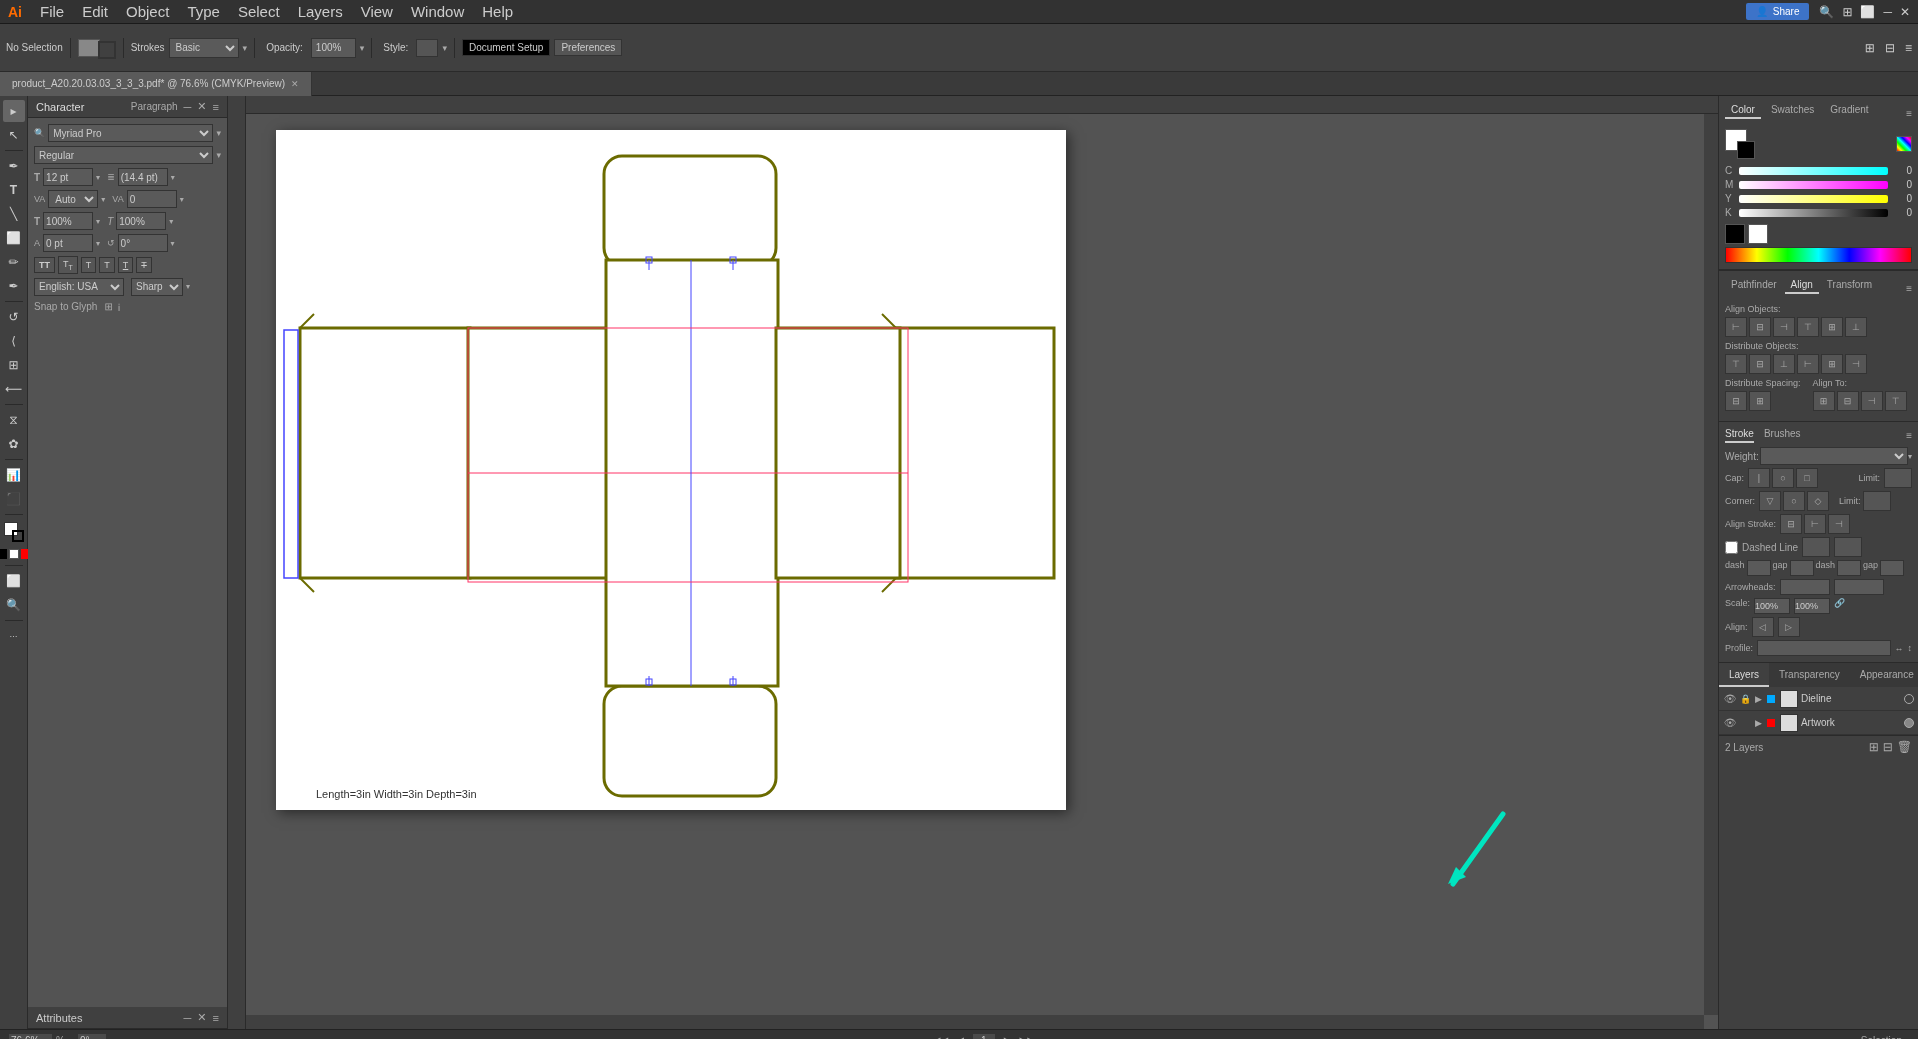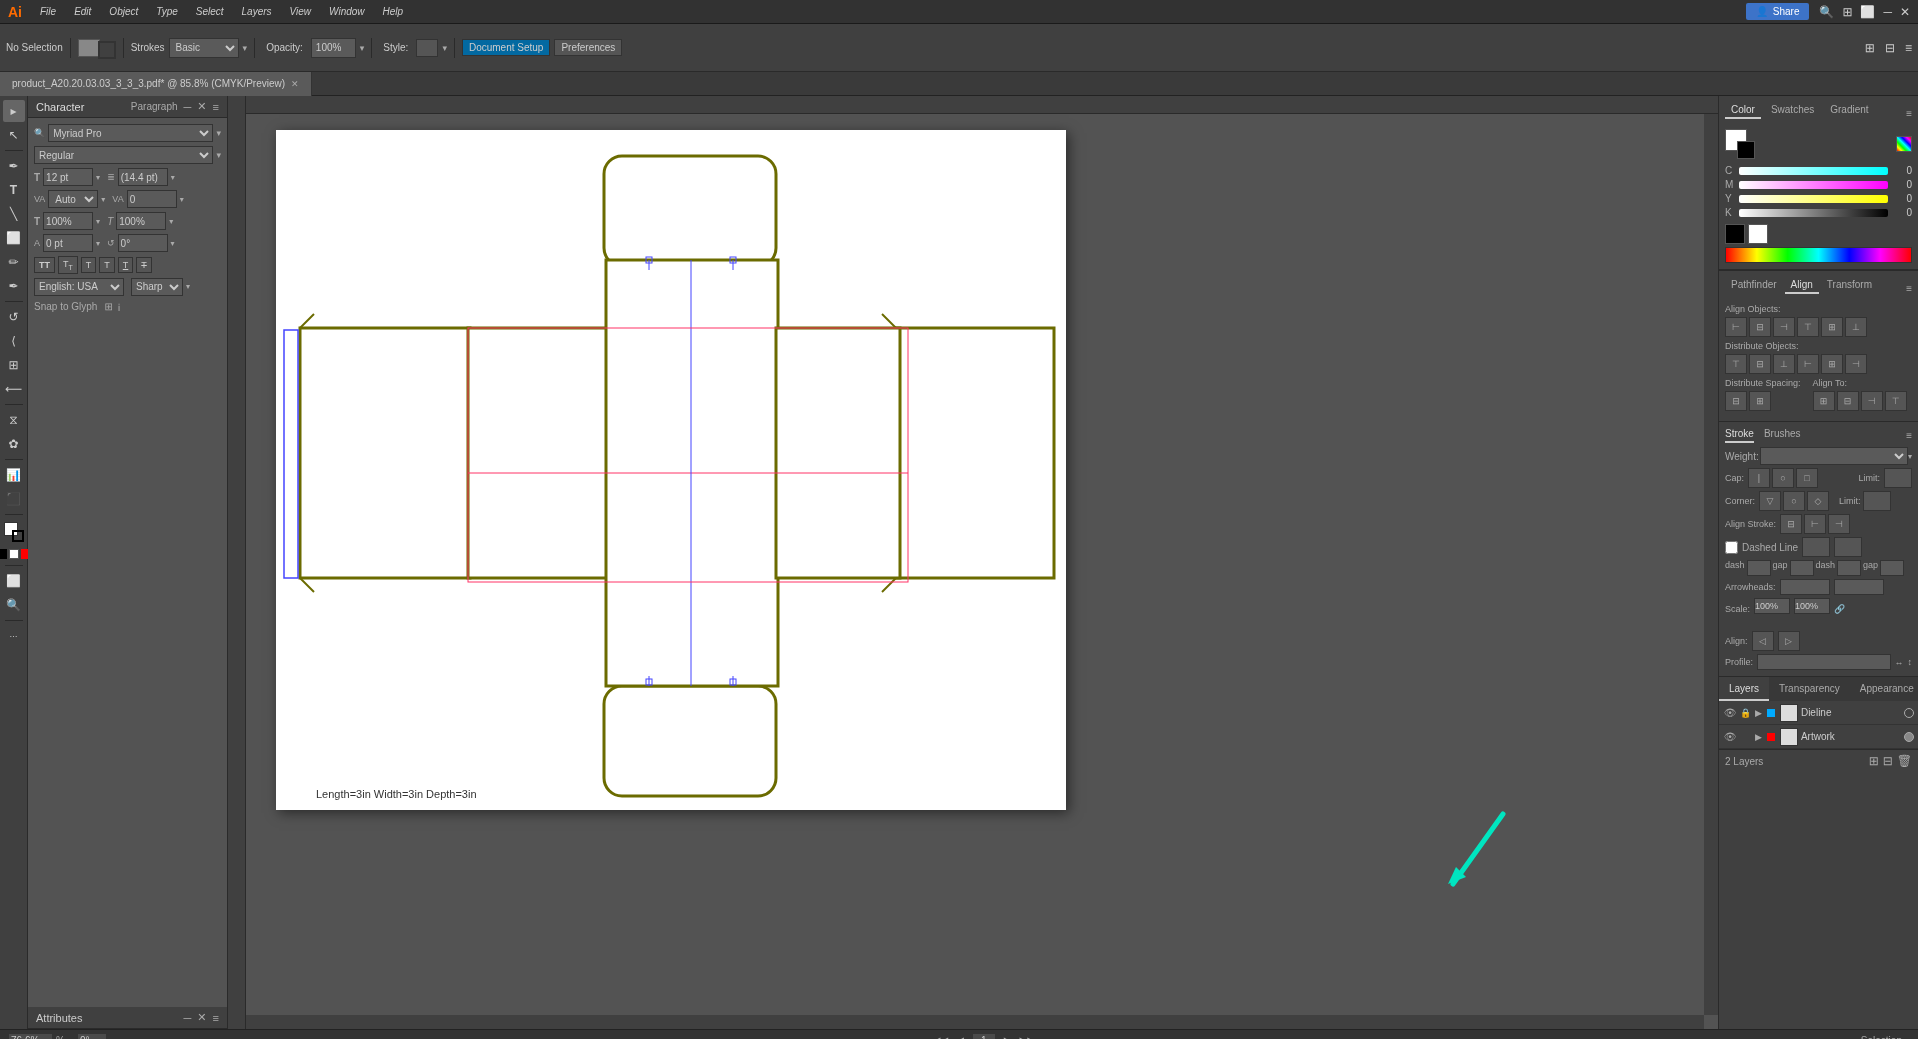--- a/index.html
+++ b/index.html
@@ -10,25 +10,24 @@
       background: #323232;
       height: 24px;
       display: flex;
       align-items: center;
       padding: 0 8px;
       gap: 2px;
       border-bottom: 1px solid #1a1a1a;
     }
     .menu-bar-item {
       color: #ccc;
-      font-size: 10px;
+      font-size: 15px;
       padding: 2px 8px;
       cursor: pointer;
       border-radius: 2px;
-      font-style: italic;
     }
 
     
     .toolbar {
       background: #404040;
       height: 48px;
       display: flex;
       align-items: center;
       padding: 0 6px;
       gap: 4px;
@@ -511,31 +510,31 @@
   <span style="color:#aaa; font-size:9px; cursor:pointer;">▾</span>
   <div class="toolbar-divider"></div>
   <span class="toolbar-item">Opacity:</span>
   <input class="toolbar-input" value="100%" style="width: 45px;">
   <span style="color:#aaa; font-size:9px; cursor:pointer;">▾</span>
   <div class="toolbar-divider"></div>
   <span class="toolbar-item">Style:</span>
   <div style="width:22px; height:18px; background:#555; border:1px solid #333;"></div>
   <span style="color:#aaa; font-size:9px; cursor:pointer;">▾</span>
   <div class="toolbar-divider"></div>
-  <button style="background:#0369a1; border:1px solid #333; color:#ccc; font-size:10px; padding:2px 6px; cursor:pointer;">Document Setup</button>
+  <button style="background:#000000; border:1px solid #333; color:#ccc; font-size:10px; padding:2px 6px; cursor:pointer;">Document Setup</button>
   <button style="background:#555; border:1px solid #333; color:#ccc; font-size:10px; padding:2px 6px; cursor:pointer;">Preferences</button>
   <div style="flex:1"></div>
   <span style="color:#ccc; font-size:12px; cursor:pointer; margin-right:6px;">⊞</span>
   <span style="color:#ccc; font-size:12px; cursor:pointer; margin-right:6px;">⊟</span>
   <span style="color:#ccc; font-size:12px; cursor:pointer;">≡</span>
 </div>
 
 <div class="tab-bar">
   <div class="tab-item">
-    <span style="font-size:10px; color:#ccc;">product_A20.20.03.03_3_3_3.pdf* @ 85.8% (CMYK/Preview)</span>
+    <span style="font-size:10px; color:#ccc;">product_A20.20.03.03_3_3_3.pdf* @ 76.6% (CMYK/Preview)</span>
     <span class="tab-close">✕</span>
   </div>
 </div>
 
 <div class="main-layout">
 
   <div class="left-toolbar">
     <div class="tool-btn active">▸</div>
     <div class="tool-btn">↖</div>
     <div class="tool-separator"></div>
@@ -903,21 +902,21 @@
         <span>gap</span>
         <input style="width: 24px; background: rgb(90, 90, 90); border: 1px solid rgb(51, 51, 51); color: rgb(204, 204, 204); font-size: 9px; height: 16px;">
       </div>
 
       <div style="display:flex; gap:4px; align-items:center; margin-bottom:3px;">
         <span style="font-size:9px; color:#aaa;">Arrowheads:</span>
         <div style="background:#5a5a5a; border:1px solid #333; width:50px; height:16px;"></div>
         <div style="background:#5a5a5a; border:1px solid #333; width:50px; height:16px;"></div>
       </div>
 
-      <div style="display:flex; gap:4px; align-items:flex-end; margin-bottom:17px; font-size:9px; color:#aaa;">
+      <div style="display:flex; gap:4px; align-items:flex-start; margin-bottom:3px; font-size:9px; color:#aaa;">
         <span>Scale:</span>
         <input style="width: 36px; background: rgb(90, 90, 90); border: 1px solid rgb(51, 51, 51); color: rgb(204, 204, 204); font-size: 9px; height: 16px;" value="100%">
         <input style="width: 36px; background: rgb(90, 90, 90); border: 1px solid rgb(51, 51, 51); color: rgb(204, 204, 204); font-size: 9px; height: 16px;" value="100%">
         <span style="cursor:pointer;">🔗</span>
       </div>
 
       <div style="display:flex; gap:4px; align-items:center; margin-bottom:3px; font-size:9px; color:#aaa;">
         <span>Align:</span>
         <div class="align-btn">◁</div>
         <div class="align-btn">▷</div>

